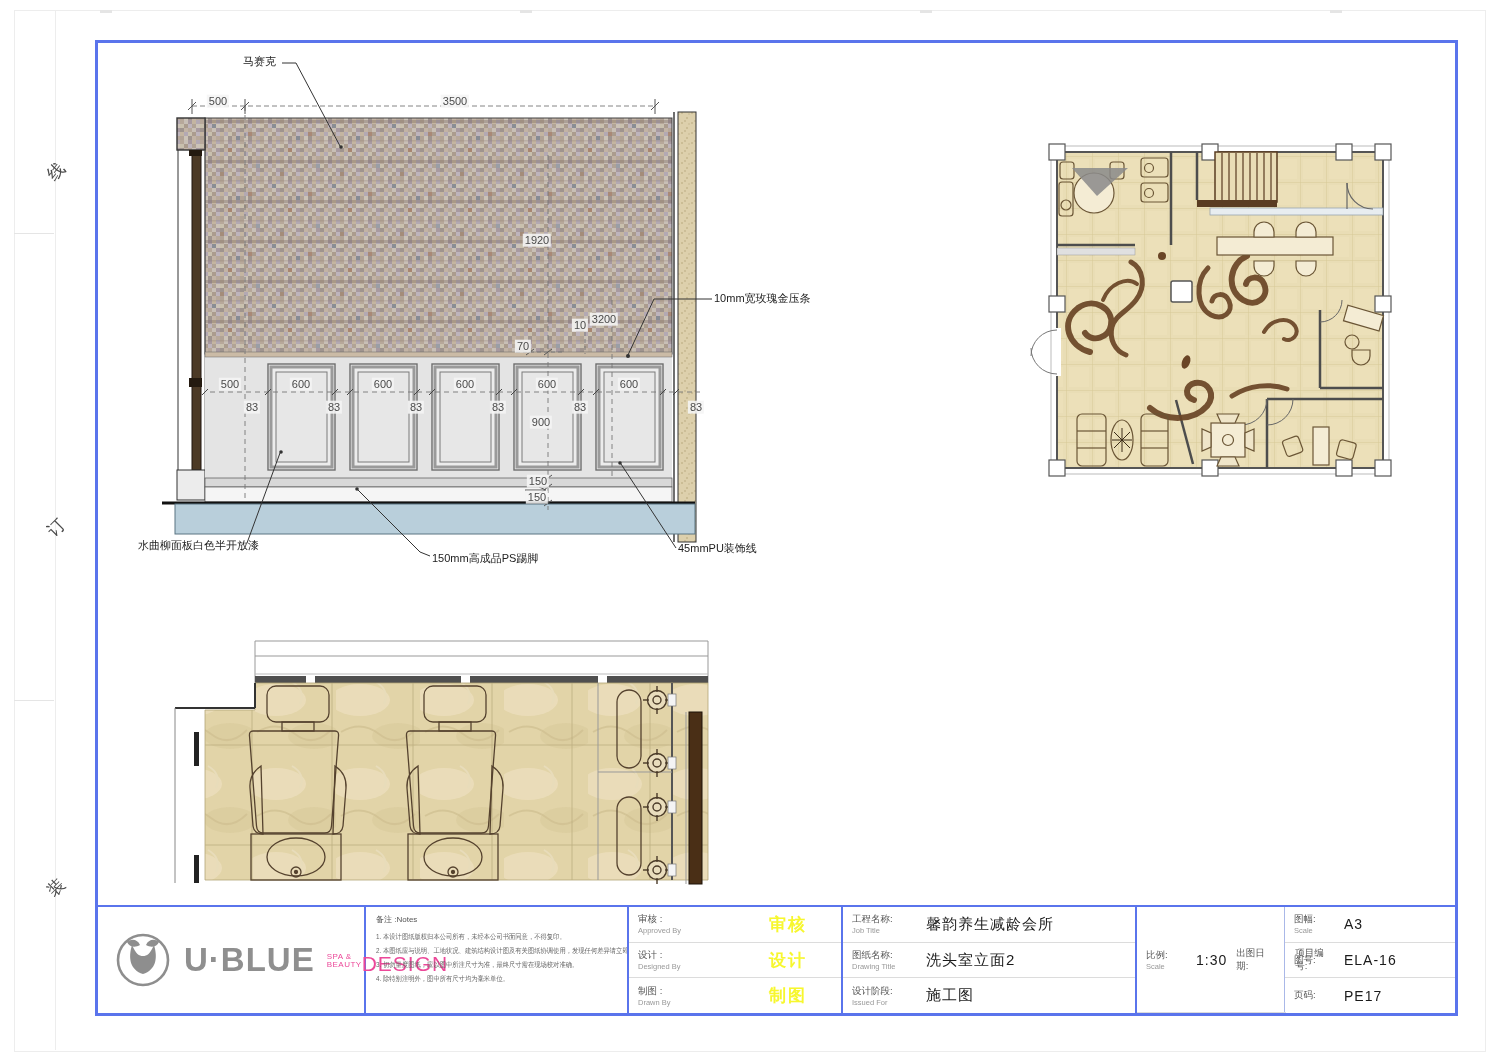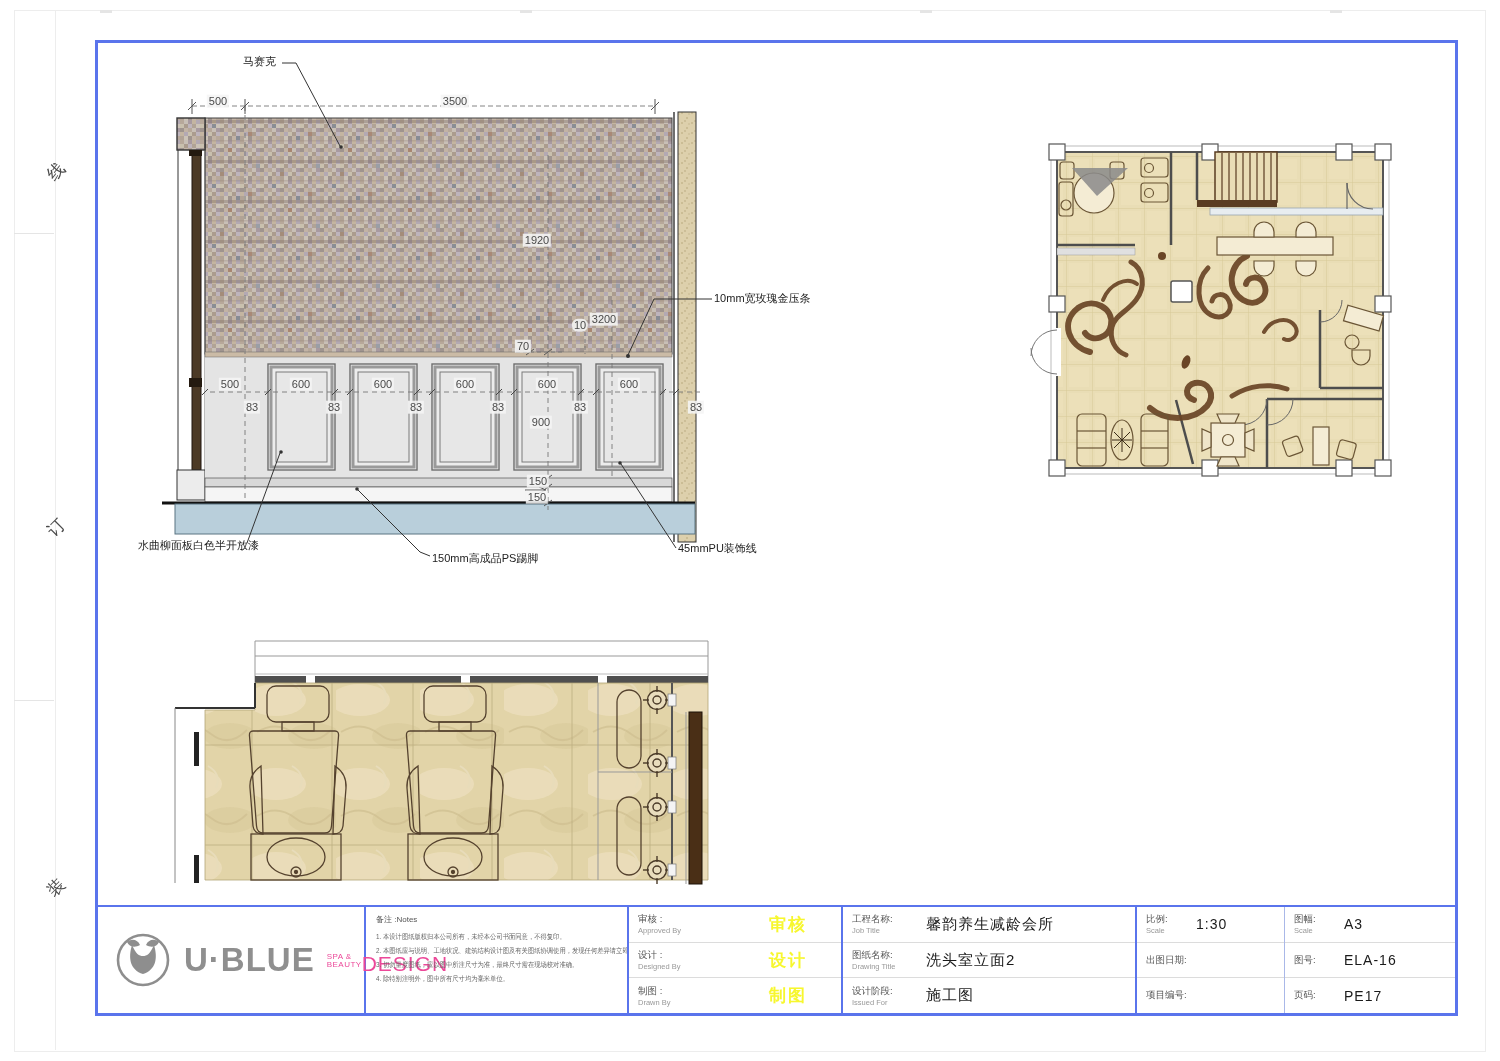--- a/index.html
+++ b/index.html
@@ -20,21 +20,21 @@
   .callout{position:absolute;font-size:11px;color:#222;white-space:nowrap;line-height:1.1;}
   
   .titleblock{left:98px;top:905px;width:1357px;height:108px;display:flex;
               border-top:2px solid #5a74ec;box-sizing:border-box;background:#fff;}
   .tb-cell{box-sizing:border-box;height:100%;}
   .tb-logo{width:268px;border-right:2px solid #5a74ec;display:flex;align-items:center;
            padding-left:16px;gap:12px;}
   .tb-notes{width:263px;border-right:2px solid #5a74ec;padding:7px 4px 0 10px;overflow:hidden;}
   .tb-sign{width:214px;border-right:2px solid #5a74ec;display:flex;flex-direction:column;}
   .tb-proj{width:294px;border-right:2px solid #5a74ec;display:flex;flex-direction:column;}
-  .tb-meta1{width:148px;border-right:1px solid #aab8e8;display:flex;flex-direction:column;}
+  .tb-meta1{width:148px;border-right:1px solid #aab8e8;display:flex;flex-direction:row;}
   .tb-meta2{flex:1;display:flex;flex-direction:column;}
   .tb-row{flex:1;display:flex;align-items:center;border-bottom:1px solid #dcdcdc;
           padding-left:9px;box-sizing:border-box;}
   .tb-row:last-child{border-bottom:none;}
   .tb-key{display:flex;flex-direction:column;min-width:62px;}
   .tb-key .cn{font-size:9.5px;color:#555;}
   .tb-key .en{font-size:7.5px;color:#999;}
   .stamp{margin-left:auto;margin-right:34px;color:#f7f72e;font-weight:bold;font-size:17px;
          letter-spacing:2px;}
   .tb-value{font-size:15px;color:#1a1a1a;margin-left:12px;letter-spacing:1px;}
@@ -224,21 +224,21 @@
 <span class="callout" style="left:243px;top:55px;">马赛克</span>
 <span class="callout" style="left:714px;top:292px;">10mm宽玫瑰金压条</span>
 <span class="callout" style="left:138px;top:539px;">水曲柳面板白色半开放漆</span>
 <span class="callout" style="left:432px;top:552px;">150mm高成品PS踢脚</span>
 <span class="callout" style="left:678px;top:542px;">45mmPU装饰线</span>
 
 <span class="dim" style="left:218px;top:101px;">500</span>
 <span class="dim" style="left:455px;top:101px;">3500</span>
 <span class="dim" style="left:537px;top:240px;">1920</span>
 <span class="dim" style="left:604px;top:319px;">3200</span>
-<span class="dim" style="left:580px;top:325px;border-radius:6px;">10</span>
+<span class="dim" style="left:580px;top:325px;">10</span>
 <span class="dim" style="left:523px;top:346px;">70</span>
 <span class="dim" style="left:230px;top:384px;">500</span>
 <span class="dim" style="left:301px;top:384px;">600</span>
 <span class="dim" style="left:383px;top:384px;">600</span>
 <span class="dim" style="left:465px;top:384px;">600</span>
 <span class="dim" style="left:547px;top:384px;">600</span>
 <span class="dim" style="left:629px;top:384px;">600</span>
 <span class="dim" style="left:252px;top:407px;">83</span>
 <span class="dim" style="left:334px;top:407px;">83</span>
 <span class="dim" style="left:416px;top:407px;">83</span>

